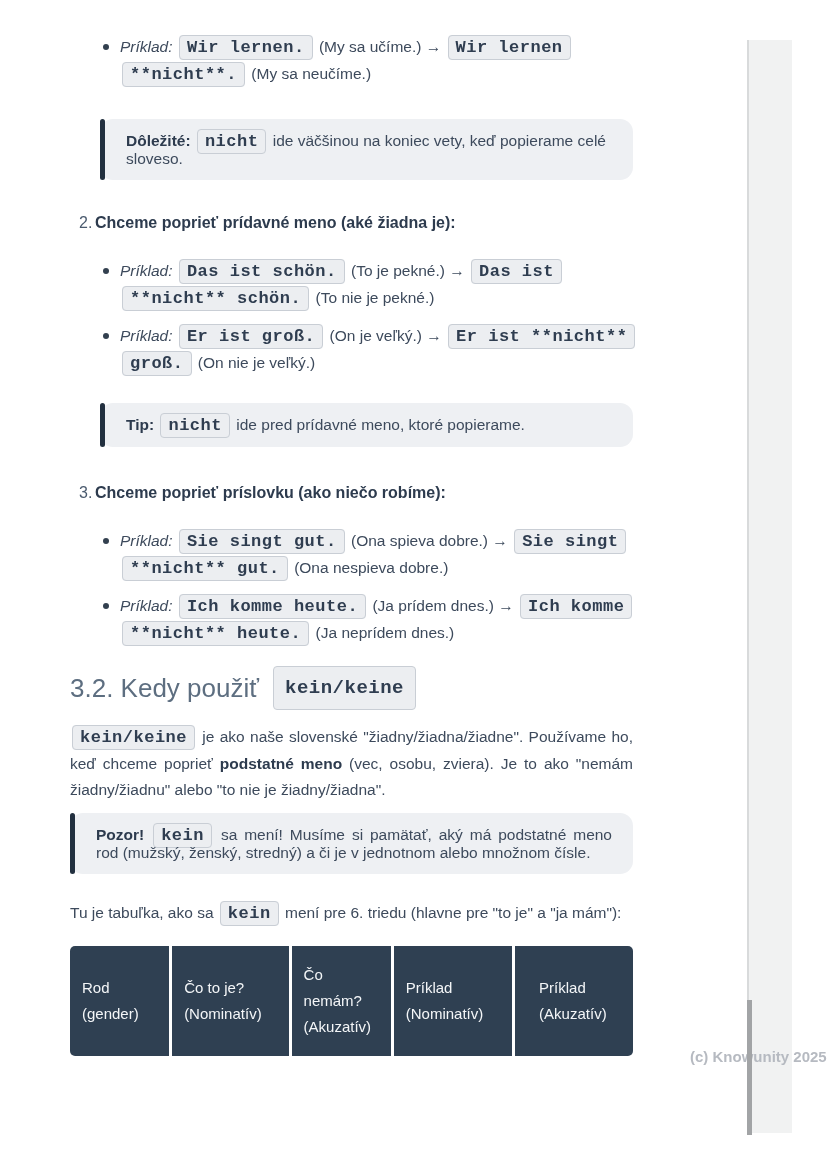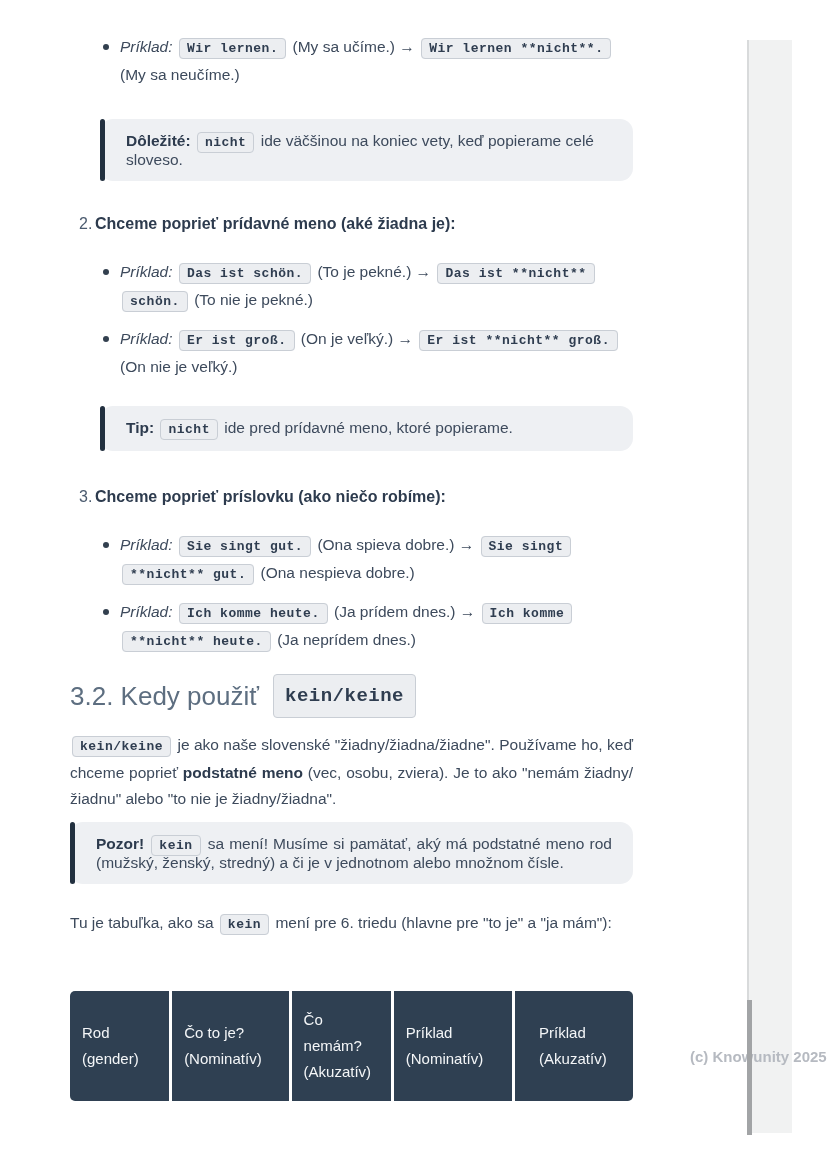--- a/index.html
+++ b/index.html
@@ -18,21 +18,21 @@
     left: 70px;
     top: 34px;
     width: 563px;
     font-size: 15.5px;
     line-height: 26px;
   }
   
   .code {
     font-family: "Liberation Mono", "DejaVu Sans Mono", monospace;
     font-weight: bold;
-    font-size: 13px;
+    font-size: 17px;
     letter-spacing: 0.5px;
     color: #2f3d50;
     background: #eceef1;
     border: 1px solid #c9ced5;
     border-radius: 4px;
     padding: 2px 7px;
     margin: 0 2px;
     -webkit-box-decoration-break: clone;
     box-decoration-break: clone;
   }
@@ -127,21 +127,21 @@
   
   .mt-callout1 { margin-top: 31px; }
   .mt-item2   { margin-top: 30px; }
   .mt-bullets { margin-top: 22px; }
   .mt-callout2{ margin-top: 26px; }
   .mt-item3   { margin-top: 33px; }
   .mt-heading { margin-top: 19px; }
   .mt-p1      { margin-top: 14px; }
   .mt-callout3{ margin-top: 10px; }
   .mt-p2      { margin-top: 26px; }
-  .mt-table   { margin-top: 53px; }
+  .mt-table   { margin-top: 19px; }
   
   .scroll-track {
     position: absolute;
     left: 747px;
     top: 40px;
     width: 45px;
     height: 1093px;
     background: #f1f2f2;
     border-left: 2px solid #d8dadb;
     z-index: 1;

